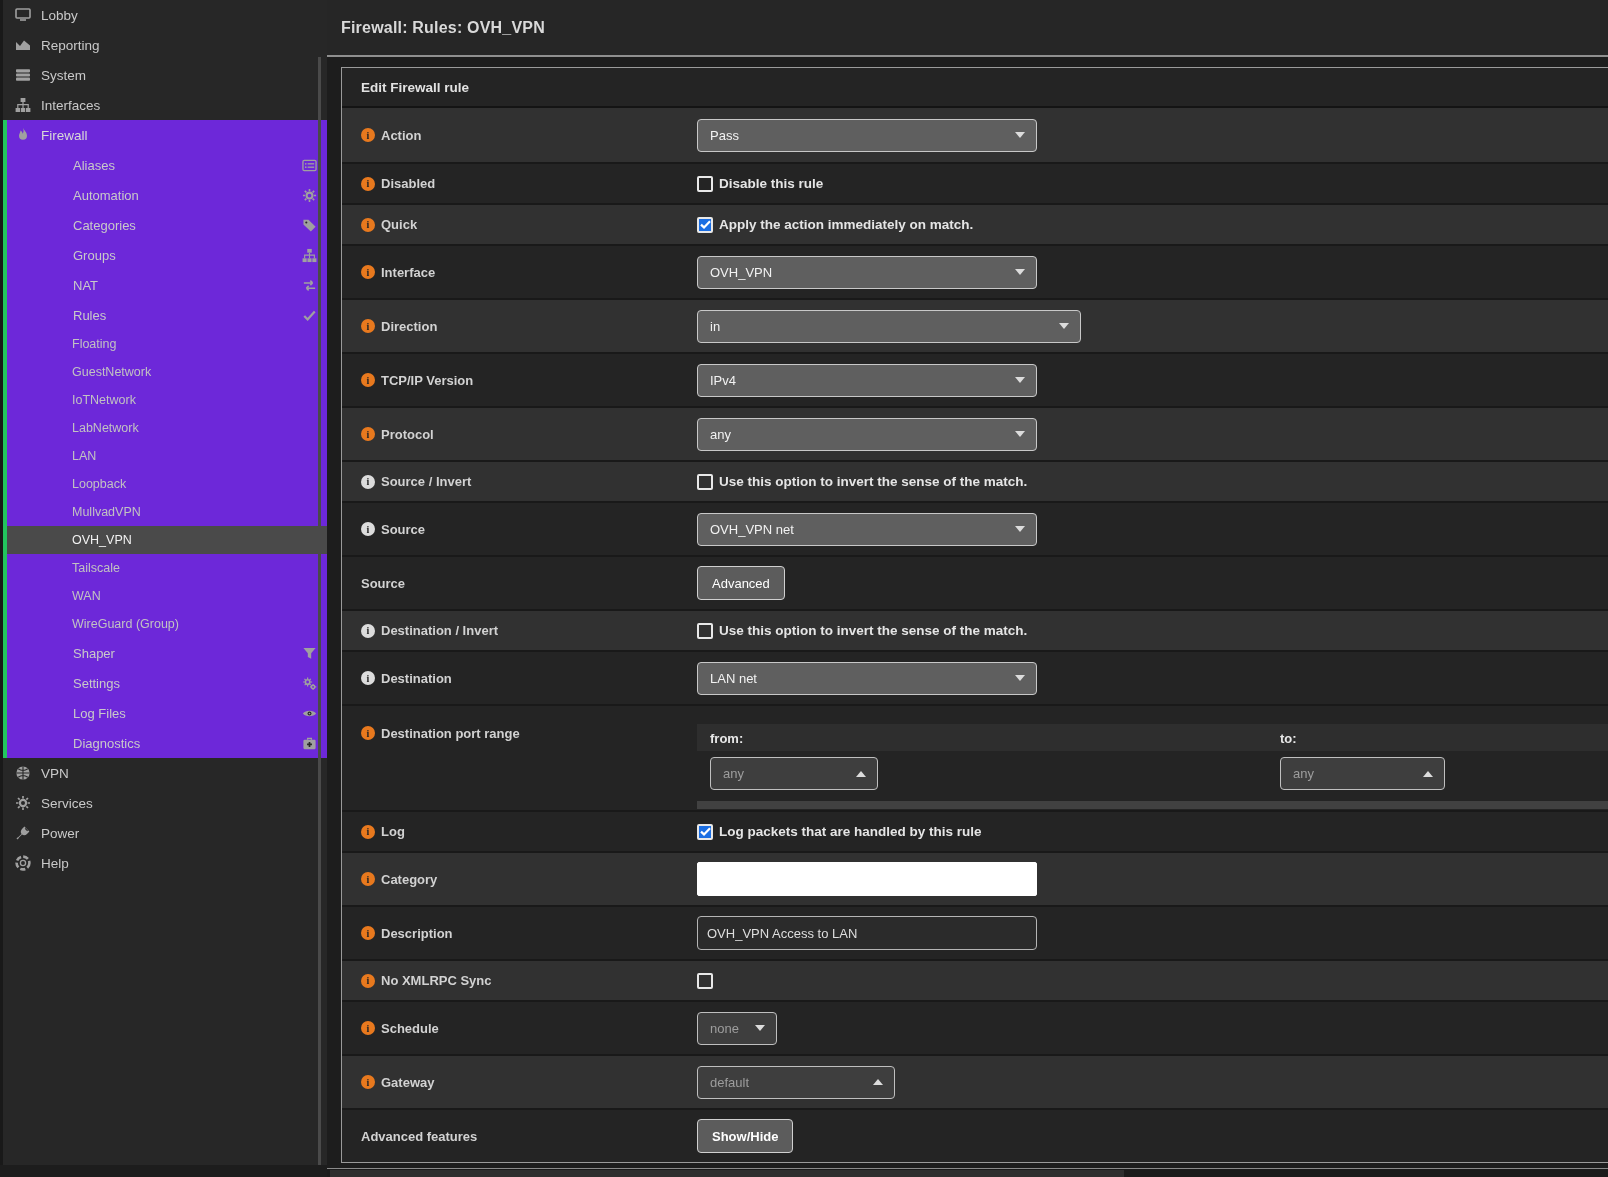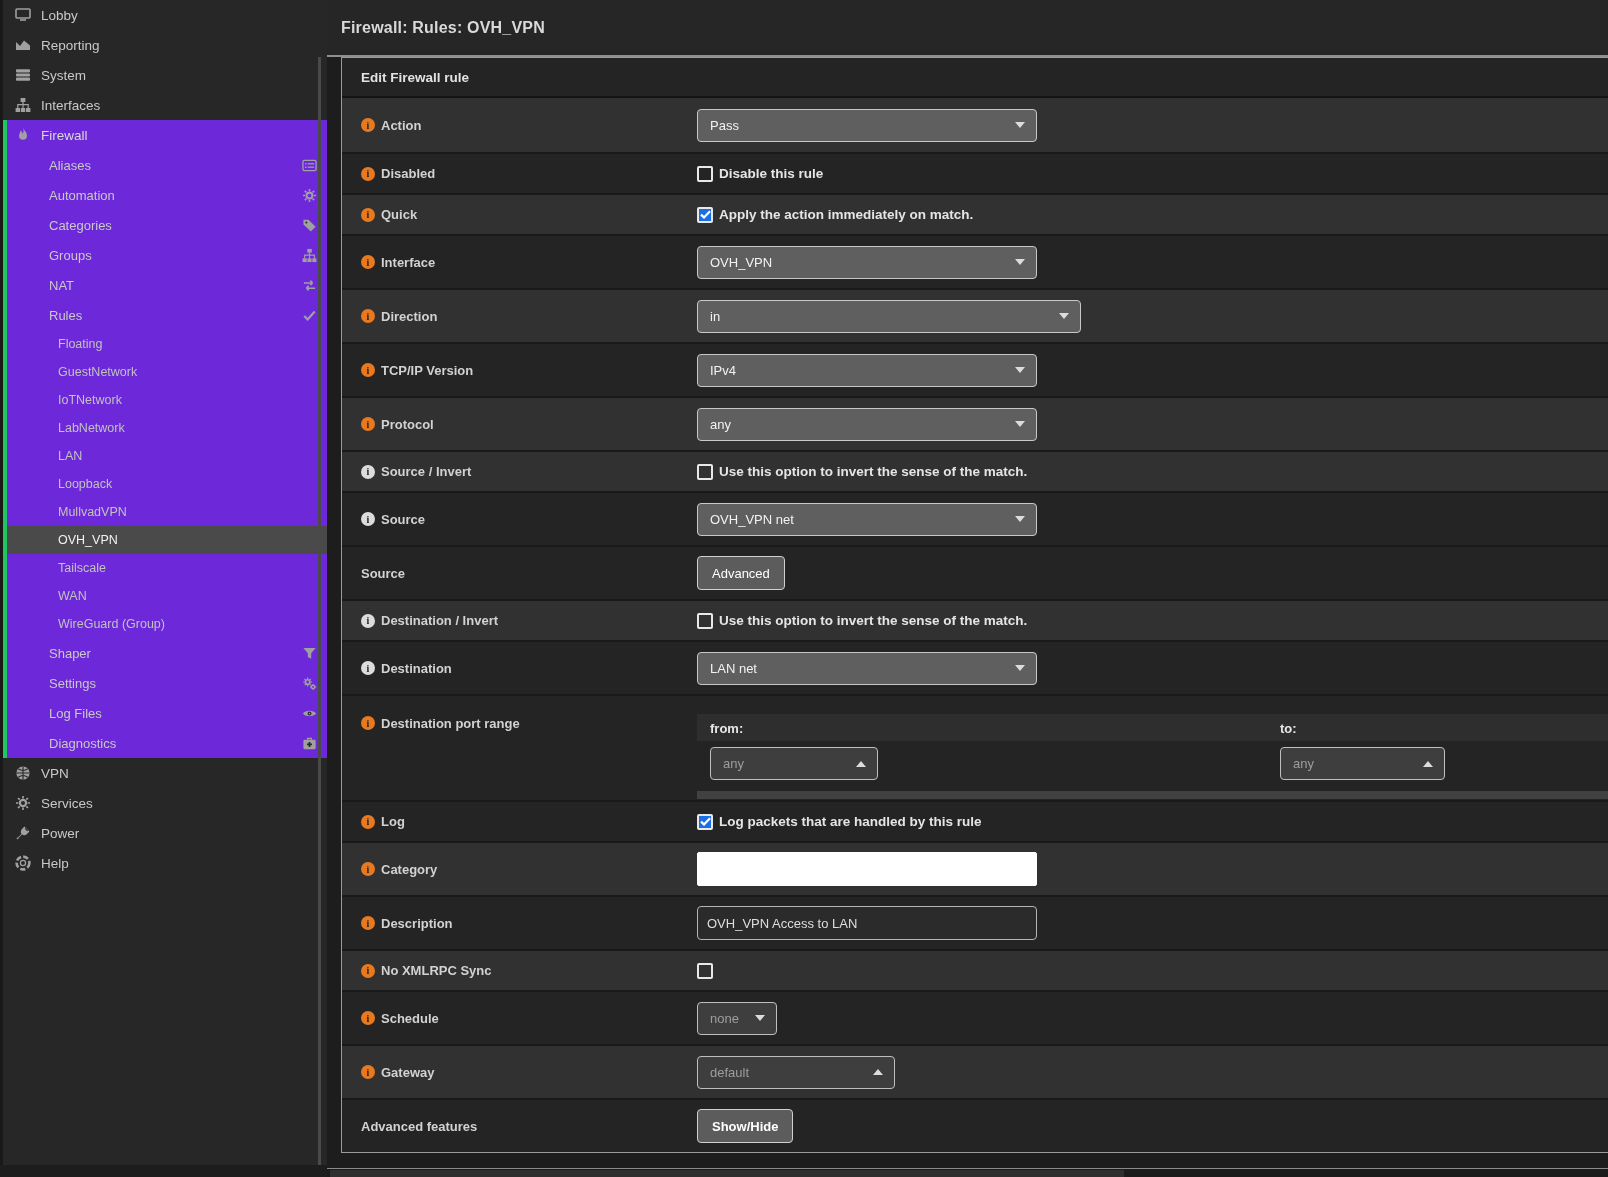--- a/index.html
+++ b/index.html
@@ -16,32 +16,32 @@
   .side-item{display:flex;align-items:center;height:30px;color:#c9c9c9;font-size:13px;cursor:pointer;}
   .side-item .ico{width:17px;height:16px;margin-right:10px;flex:0 0 17px;display:inline-flex;align-items:center;justify-content:center;}
   .side-item .ico svg{width:16px;height:16px;}
   .lvl1{padding-left:11px;font-size:13.5px;}
   .lvl2{padding-left:46px;height:30px;}
   .lvl3{padding-left:55px;height:28px;font-size:12.5px;color:#c2c2c2;}
   .right-ico{margin-left:auto;margin-right:10px;width:16px;height:15px;display:inline-flex;align-items:center;justify-content:center;}
   .right-ico svg{width:15px;height:15px;}
   .fw-section{background:#6d28d9;border-left:4px solid #22c55e;}
   .fw-section .lvl1{padding-left:7px;color:#d8d8d8;}
-  .fw-section .lvl2{padding-left:42px;}
-  .fw-section .lvl3{padding-left:51px;}
+  .fw-section .lvl2{padding-left:66px;}
+  .fw-section .lvl3{padding-left:65px;}
   .lvl3.selected{background:#4a4a4a;color:#f2f2f2;}
   .sidebar-scrollbar{position:absolute;left:315px;top:57px;bottom:0;width:3px;background:#4a4a4a;}
 
   
   .main{position:absolute;left:327px;top:0;right:0;bottom:0;background:#1d1d1d;}
   .page-header{height:57px;background:#262626;border-bottom:2px solid #8f8f8f;
     display:flex;align-items:center;padding-left:14px;}
   .page-header h1{font-size:16px;font-weight:700;color:#d9d9d9;letter-spacing:.2px;}
 
-  .panel{margin:0 0 0 14px;border:1px solid #9a9a9a;border-right:none;background:#0369a1;}
+  .panel{margin:10px 0 0 14px;border:1px solid #9a9a9a;border-right:none;background:#0369a1;}
   .panel-title{height:40px;line-height:40px;padding-left:19px;font-size:13.5px;font-weight:700;
     color:#e2e2e2;background:#242424;border-bottom:2px solid #141414;}
 
   .frow{display:flex;}
   .frow + .frow{border-top:2px solid #191919;}
   .frow.light{background:#313131;}
   .frow.dark{background:#242424;}
   .fcell-label{width:355px;flex:0 0 355px;display:flex;align-items:center;padding-left:19px;}
   .fcell-ctrl{flex:1;display:flex;align-items:center;}
   .h-select{height:54px;} .h-check{height:41px;} .h-port{height:106px;}

